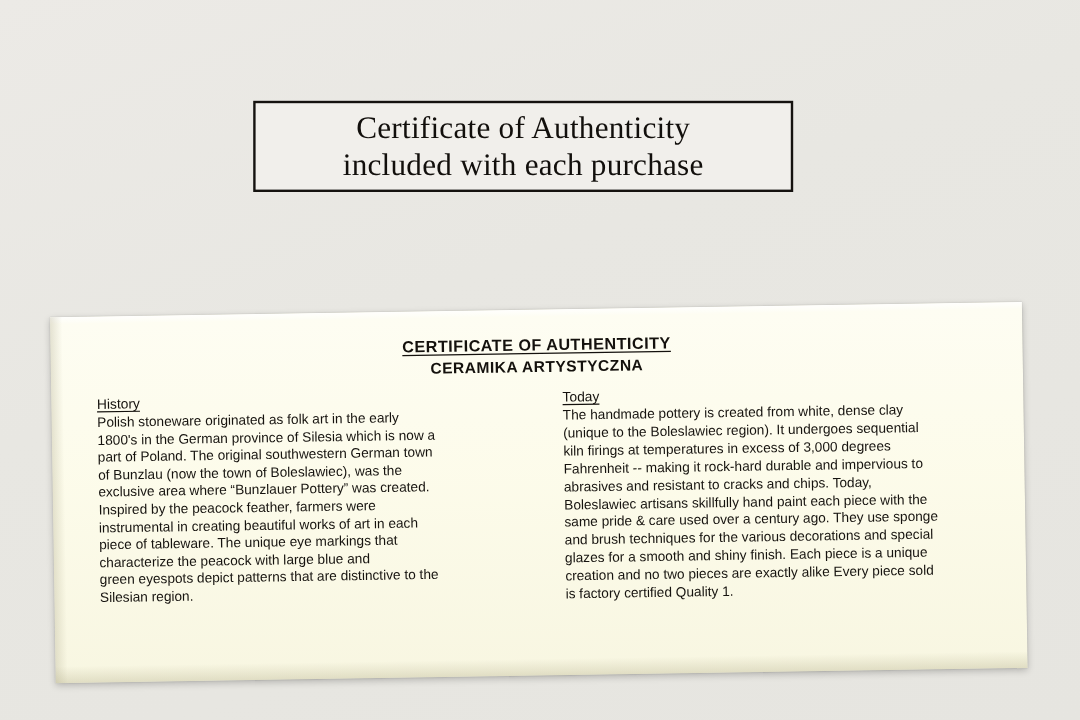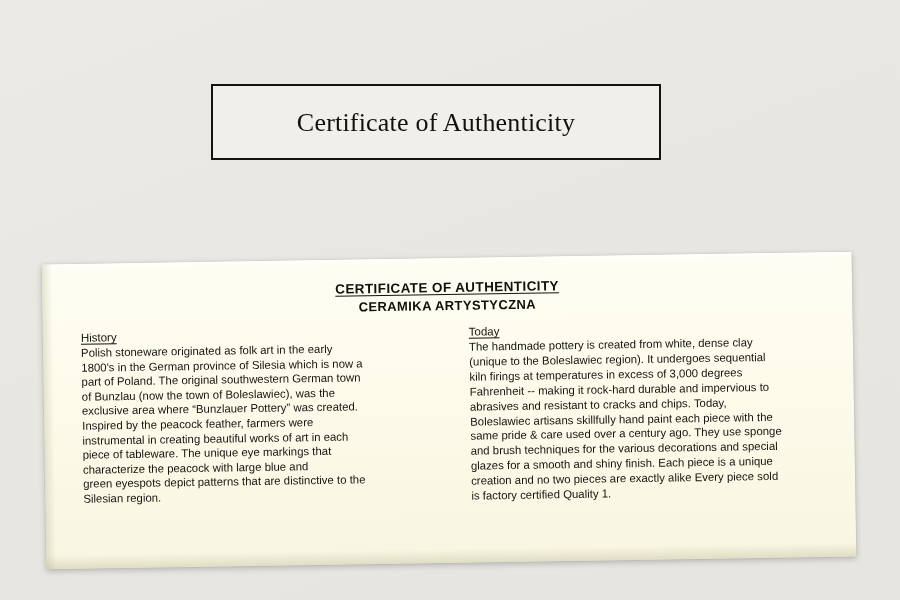--- a/index.html
+++ b/index.html
@@ -133,20 +133,21 @@
     background: linear-gradient(90deg, rgba(170,165,135,0.30), rgba(255,255,255,0));
   }
 </style>
 </head>
 <body>
 
 <div id="page">
 
   <div class="headline-box">
     <div class="headline-line">Certificate of Authenticity</div>
+    <div class="headline-line">included with each purchase</div>
   </div>
 
   <div class="cert-card">
     <div class="cert-inner"></div>
     <div class="edge-top"></div>
     <div class="edge-left"></div>
     <div class="edge-bottom"></div>
 
     <div class="cert-title-wrap">
       <div class="cert-title">CERTIFICATE OF AUTHENTICITY</div>

